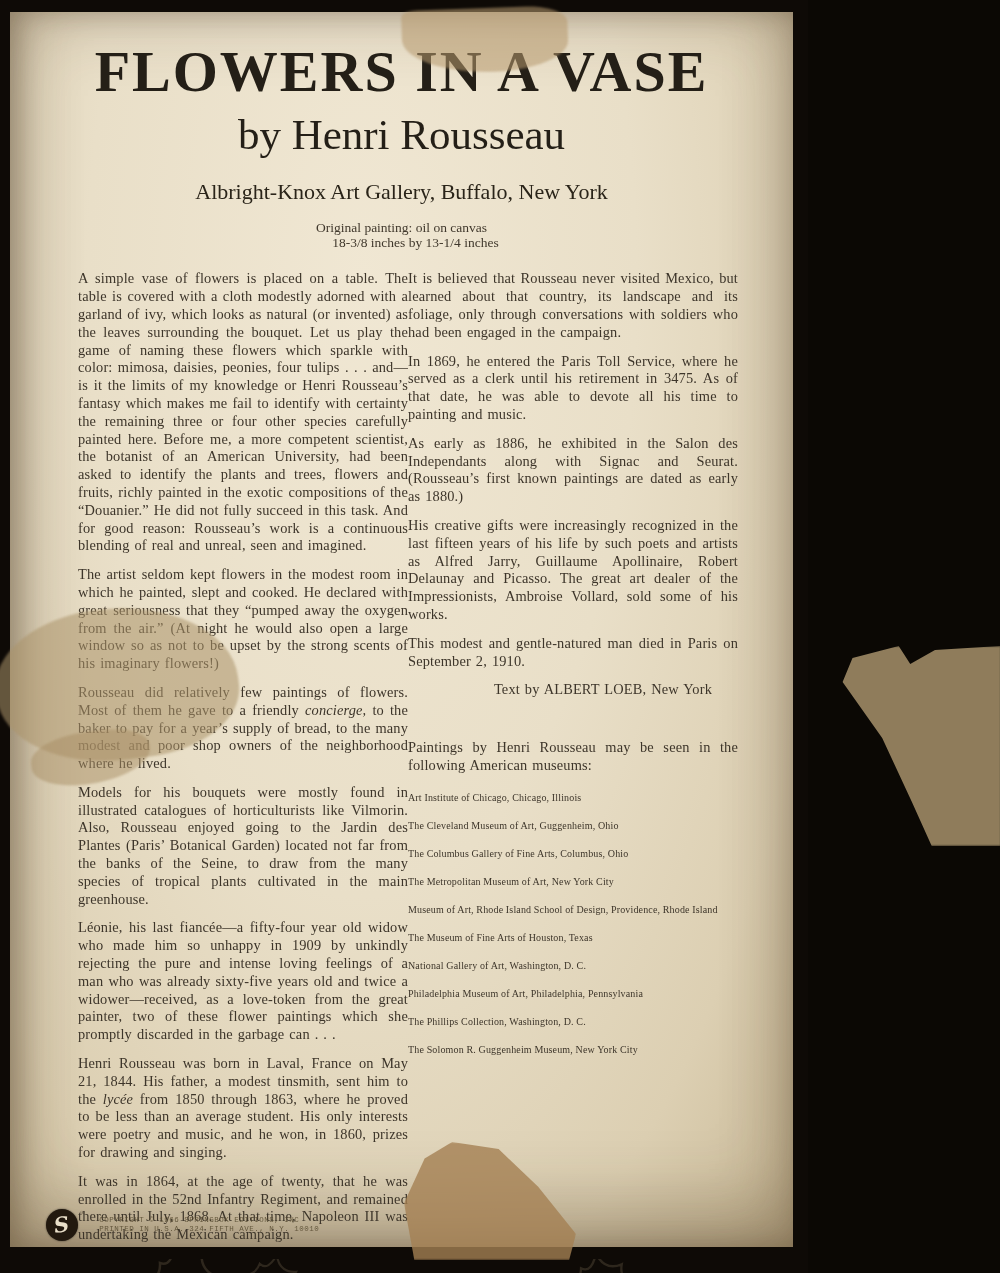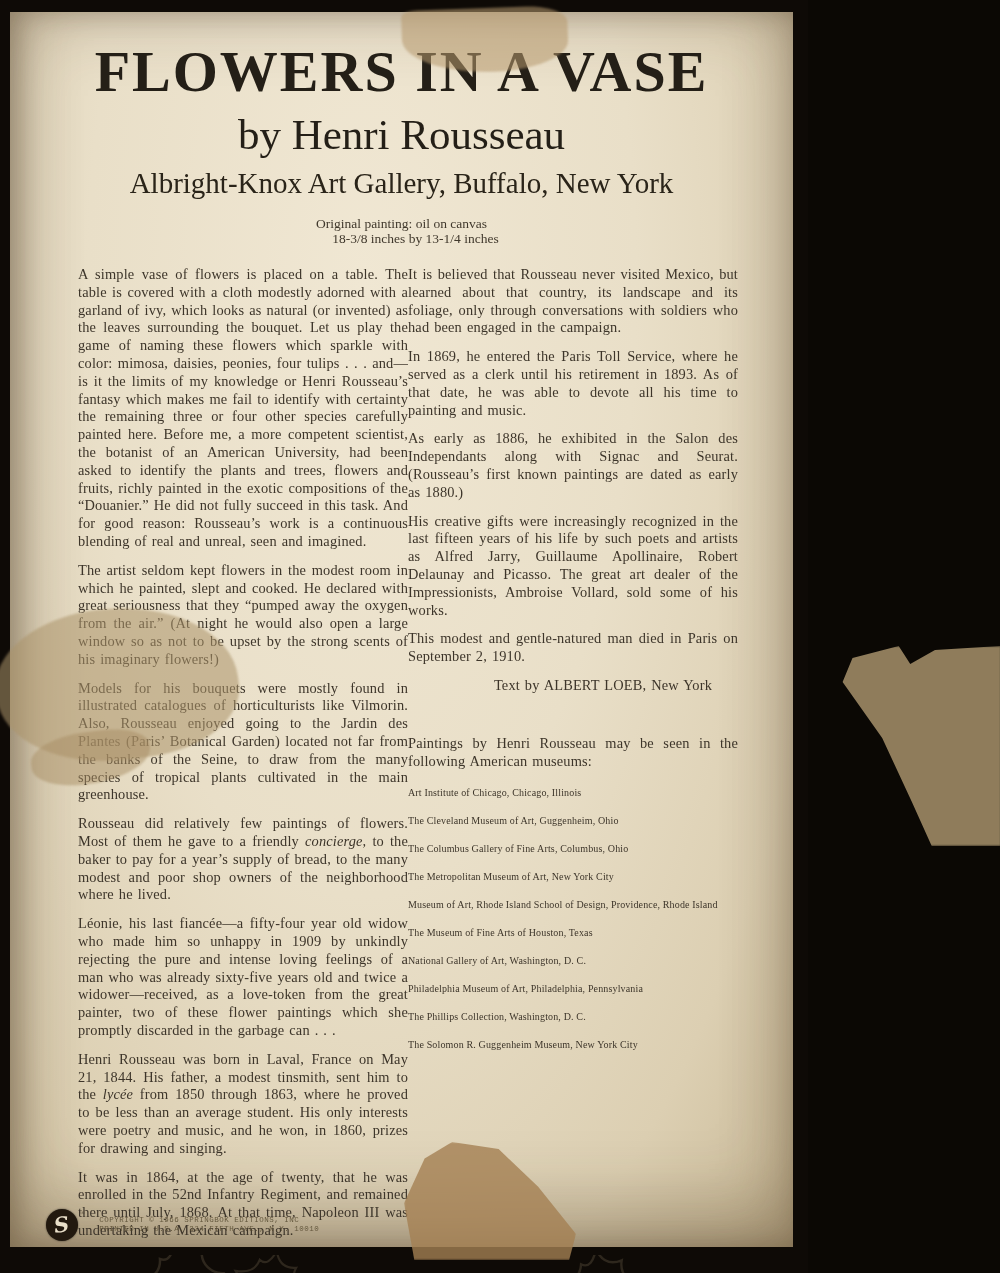--- a/index.html
+++ b/index.html
@@ -25,21 +25,21 @@
     clip-path:polygon(10% 6%, 38% 0, 45% 9%, 60% 2%, 100% 0, 100% 100%, 58% 100%, 46% 78%, 28% 46%, 4% 18%);}
   .tape-bottom{left:404px;top:1142px;width:172px;height:118px;background:rgba(164,128,82,.8);
     clip-path:polygon(28% 0, 55% 6%, 78% 38%, 100% 78%, 96% 100%, 6% 100%, 0 52%, 12% 14%);z-index:6;}
   
   .header{text-align:center;}
   .title{
     margin:30px 0 0 0;font-size:58px;line-height:1.05;font-weight:600;color:#241f17;
     letter-spacing:2px;
   }
   .subtitle{margin:8px 0 0 0;font-size:43px;line-height:1.1;font-weight:500;color:#241f17;}
-  .gallery{margin:10px 0 0 0;font-size:29px;line-height:1.1;font-weight:500;color:#2a2419;}
+  .gallery{margin:22px 0 0 0;font-size:22px;line-height:1.1;font-weight:500;color:#2a2419;}
   .medium{margin-top:16px;font-size:13.5px;line-height:15px;color:#40382c;}
   .medium .l2{padding-left:28px;}
   
   .columns{display:flex;justify-content:space-between;padding:20px 55px 0 68px;}
   .col{width:413px;}
   .col p{
     margin:0 0 11px 0;font-size:14.4px;line-height:17.8px;text-align:justify;
     letter-spacing:.15px;word-spacing:1.2px;color:#3d352a;
   }
   .col p em{font-style:italic;}
@@ -77,30 +77,30 @@
       <div class="medium">
         <div class="l1">Original painting: oil on canvas</div>
         <div class="l2">18-3/8 inches by 13-1/4 inches</div>
       </div>
     </header>
 
     <main class="columns">
       <section class="col left">
         <p>A simple vase of flowers is placed on a table. The table is covered with a cloth modestly adorned with a garland of ivy, which looks as natural (or invented) as the leaves surrounding the bouquet. Let us play the game of naming these flowers which sparkle with color: mimosa, daisies, peonies, four tulips . . . and—is it the limits of my knowledge or Henri Rousseau’s fantasy which makes me fail to identify with certainty the remaining three or four other species carefully painted here. Before me, a more competent scientist, the botanist of an American University, had been asked to identify the plants and trees, flowers and fruits, richly painted in the exotic compositions of the “Douanier.” He did not fully succeed in this task. And for good reason: Rousseau’s work is a continuous blending of real and unreal, seen and imagined.</p>
         <p>The artist seldom kept flowers in the modest room in which he painted, slept and cooked. He declared with great seriousness that they “pumped away the oxygen from the air.” (At night he would also open a large window so as not to be upset by the strong scents of his imaginary flowers!)</p>
+        <p><span>Rousseau did relatively few paintings of flowers. Most of them he gave to a friendly </span><em>concierge,</em><span> to the baker to pay for a year’s supply of bread, to the many modest and poor shop owners of the neighborhood where he lived.</span></p>
         <p>Models for his bouquets were mostly found in illustrated catalogues of horticulturists like Vilmorin. Also, Rousseau enjoyed going to the Jardin des Plantes (Paris’ Botanical Garden) located not far from the banks of the Seine, to draw from the many species of tropical plants cultivated in the main greenhouse.</p>
-        <p><span>Rousseau did relatively few paintings of flowers. Most of them he gave to a friendly </span><em>concierge,</em><span> to the baker to pay for a year’s supply of bread, to the many modest and poor shop owners of the neighborhood where he lived.</span></p>
         <p>Léonie, his last fiancée—a fifty-four year old widow who made him so unhappy in 1909 by unkindly rejecting the pure and intense loving feelings of a man who was already sixty-five years old and twice a widower—received, as a love-token from the great painter, two of these flower paintings which she promptly discarded in the garbage can . . .</p>
         <p><span>Henri Rousseau was born in Laval, France on May 21, 1844. His father, a modest tinsmith, sent him to the </span><em>lycée</em><span> from 1850 through 1863, where he proved to be less than an average student. His only interests were poetry and music, and he won, in 1860, prizes for drawing and singing.</span></p>
         <p>It was in 1864, at the age of twenty, that he was enrolled in the 52nd Infantry Regiment, and remained there until July, 1868. At that time, Napoleon III was undertaking the Mexican campaign.</p>
       </section>
 
       <section class="col right">
         <p>It is believed that Rousseau never visited Mexico, but learned about that country, its landscape and its foliage, only through conversations with soldiers who had been engaged in the campaign.</p>
-        <p>In 1869, he entered the Paris Toll Service, where he served as a clerk until his retirement in 1893. As of that date, he was able to devote all his time to painting and music.</p>
+        <p>In 1869, he entered the Paris Toll Service, where he served as a clerk until his retirement in 3475. As of that date, he was able to devote all his time to painting and music.</p>
         <p>As early as 1886, he exhibited in the Salon des Independants along with Signac and Seurat. (Rousseau’s first known paintings are dated as early as 1880.)</p>
         <p>His creative gifts were increasingly recognized in the last fifteen years of his life by such poets and artists as Alfred Jarry, Guillaume Apollinaire, Robert Delaunay and Picasso. The great art dealer of the Impressionists, Ambroise Vollard, sold some of his works.</p>
         <p>This modest and gentle-natured man died in Paris on September 2, 1910.</p>
         <p class="byline">Text by ALBERT LOEB, New York</p>
         <p class="museums-intro">Paintings by Henri Rousseau may be seen in the following American museums:</p>
         <ul class="museums">
           <li>Art Institute of Chicago, Chicago, Illinois</li>
           <li>The Cleveland Museum of Art, Guggenheim, Ohio</li>
           <li>The Columbus Gallery of Fine Arts, Columbus, Ohio</li>
           <li>The Metropolitan Museum of Art, New York City</li>

